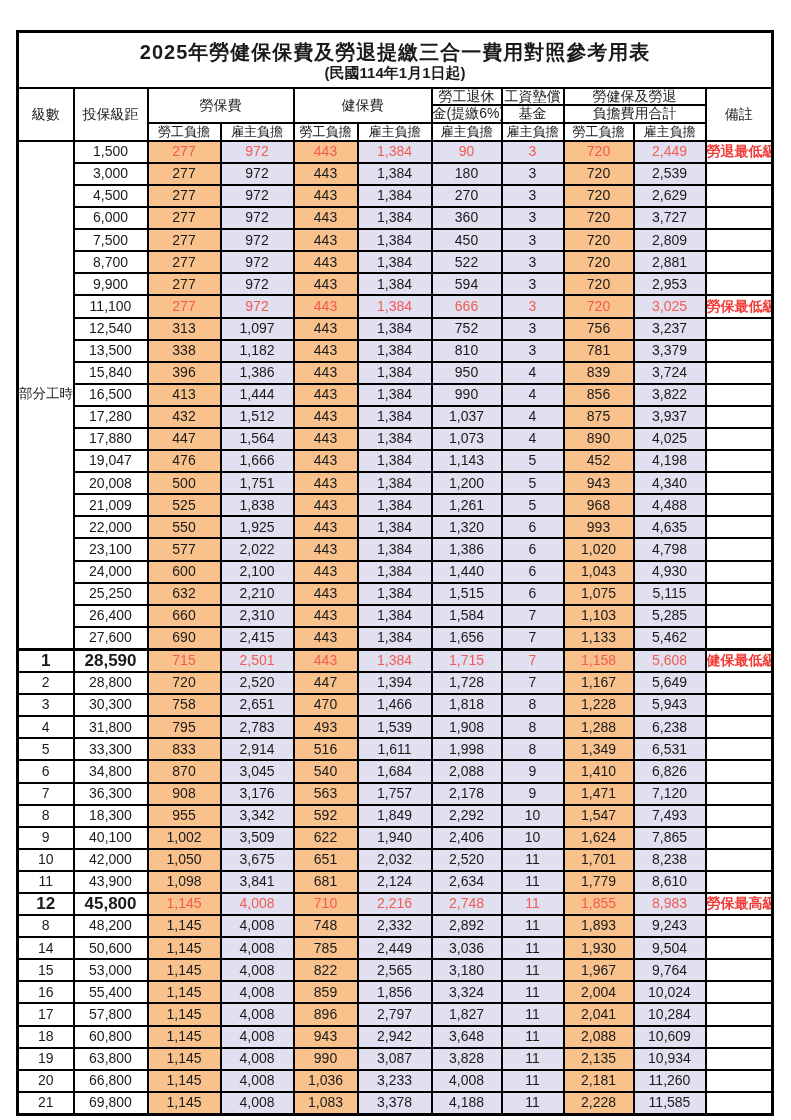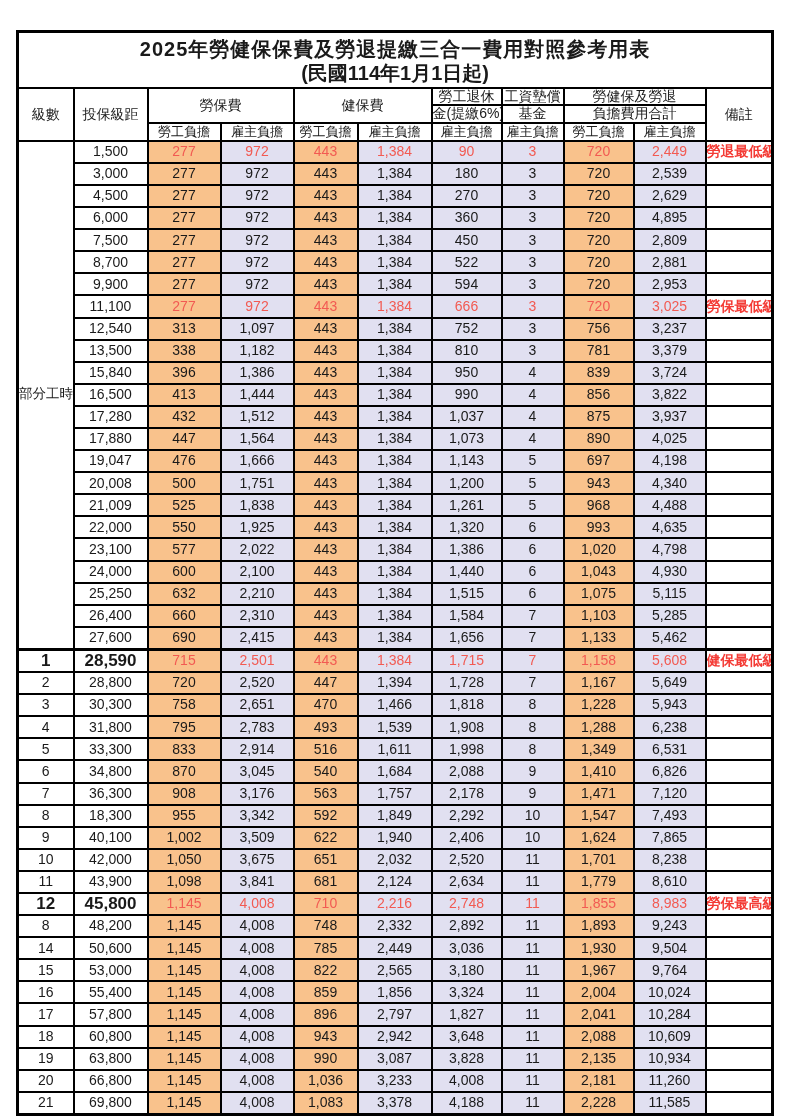--- a/index.html
+++ b/index.html
@@ -23,21 +23,21 @@
   }
   td{
     border:2px solid var(--bd);
     text-align:center;vertical-align:middle;
     padding:0;font-size:14px;line-height:1.1;
     overflow:hidden;white-space:nowrap;
   }
   
   td.title-cell{height:54px;border-bottom:2px solid var(--bd);}
   .title-line{font-size:20px;font-weight:bold;letter-spacing:1px;padding-top:2px;}
-  .subtitle-line{font-size:20px;font-weight:bold;padding-top:2px;}
+  .subtitle-line{font-size:15px;font-weight:bold;padding-top:2px;}
   
   tr.h td{height:15px;font-size:14px;background:#fff;}
   tr.h3 td{height:16px;font-size:13px;}
   .emp{background:var(--emp-bg);}
   .er{background:var(--er-bg);}
   
   tbody td{height:20.1px;}
   td.lvl,td.sal,td.rmk{background:#fff;}
   td.sal{font-size:14px;border-radius:7px;}
   td.rmk{font-size:14px;font-weight:bold;color:var(--rmk);}
@@ -136,21 +136,21 @@
       </tr>
       <tr>
         <td class="sal">6,000</td>
         <td class="emp">277</td>
         <td class="er">972</td>
         <td class="emp">443</td>
         <td class="er">1,384</td>
         <td class="er">360</td>
         <td class="er">3</td>
         <td class="emp">720</td>
-        <td class="er">4,895</td>
+        <td class="er">3,727</td>
         <td class="rmk"></td>
       </tr>
       <tr>
         <td class="sal">7,500</td>
         <td class="emp">277</td>
         <td class="er">972</td>
         <td class="emp">443</td>
         <td class="er">1,384</td>
         <td class="er">450</td>
         <td class="er">3</td>
@@ -267,21 +267,21 @@
         <td class="rmk"></td>
       </tr>
       <tr>
         <td class="sal">19,047</td>
         <td class="emp">476</td>
         <td class="er">1,666</td>
         <td class="emp">443</td>
         <td class="er">1,384</td>
         <td class="er">1,143</td>
         <td class="er">5</td>
-        <td class="emp">697</td>
+        <td class="emp">452</td>
         <td class="er">4,198</td>
         <td class="rmk"></td>
       </tr>
       <tr>
         <td class="sal">20,008</td>
         <td class="emp">500</td>
         <td class="er">1,751</td>
         <td class="emp">443</td>
         <td class="er">1,384</td>
         <td class="er">1,200</td>

